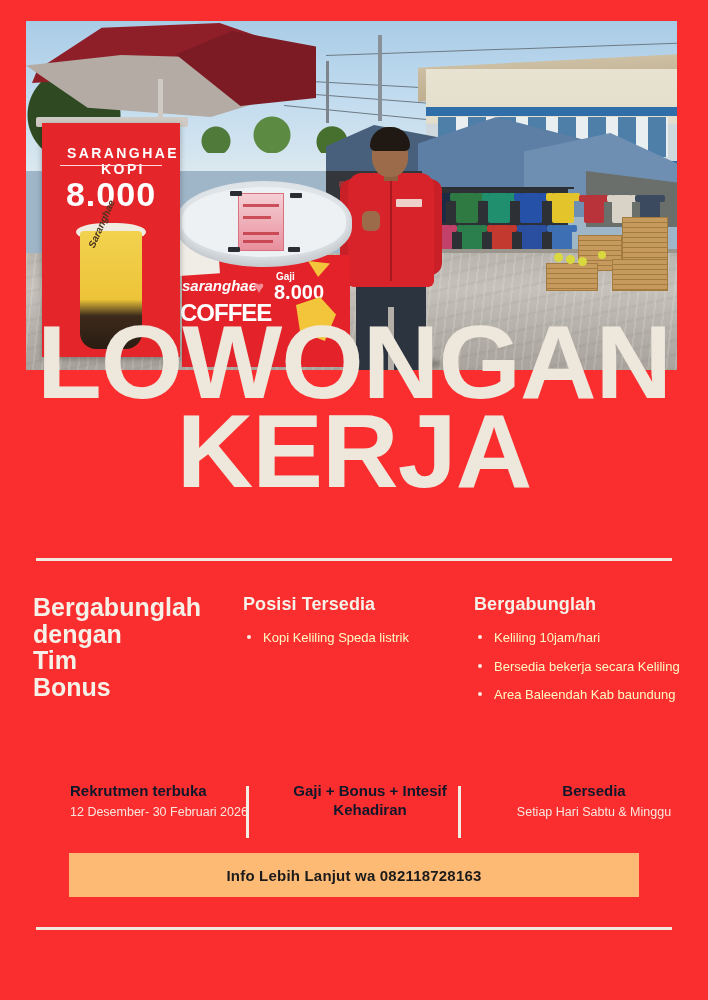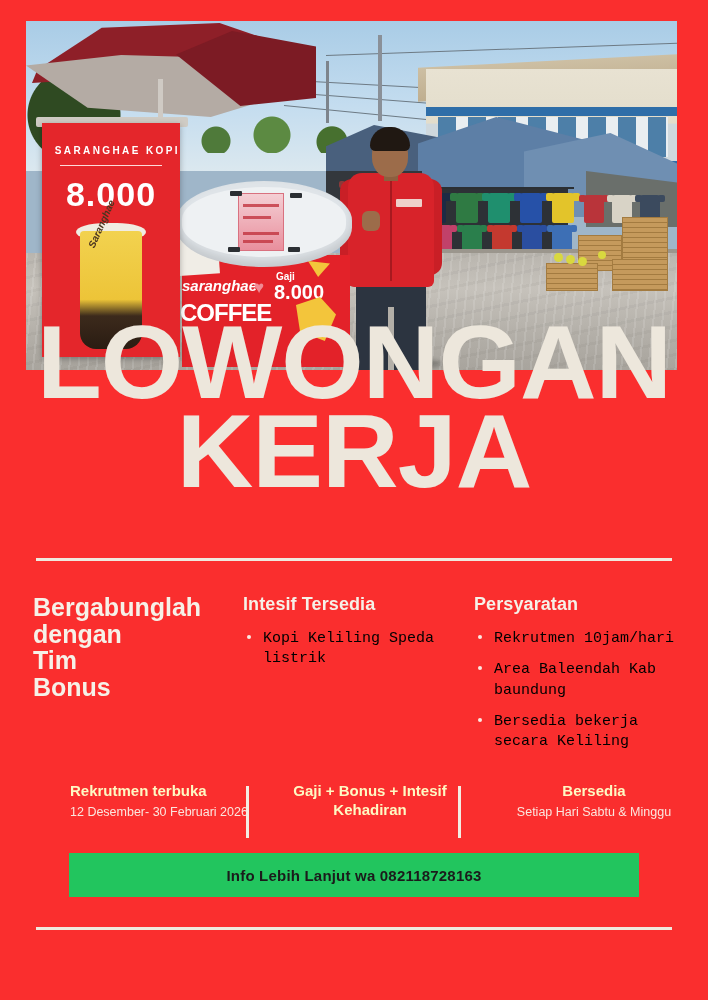--- a/index.html
+++ b/index.html
@@ -77,22 +77,22 @@
     clip-path:polygon(2% 78%,26% 8%,70% 0,100% 46%,100% 72%,0 100%);}
   .umb-gray{left:0px;top:34px;width:280px;height:66px;background:#b4aba4;
     clip-path:polygon(0 16%,34% 0,86% 6%,100% 50%,66% 94%,22% 80%);}
   .umb-red2{left:150px;top:10px;width:140px;height:78px;background:#7c1b24;
     clip-path:polygon(0 30%,40% 0,100% 20%,100% 86%,46% 96%);}
   .umb-pole{left:132px;top:58px;width:5px;height:62px;background:#cfcac4;}
   
   .banner{left:16px;top:102px;width:138px;height:234px;background:#E4262B;
     box-shadow:0 2px 6px rgba(0,0,0,.3);}
   .banner-top{left:10px;top:96px;width:152px;height:10px;background:#cfcbc4;border-radius:2px;}
-  .banner-title{position:absolute;left:0;top:22px;width:138px;text-align:right;
-    color:#fff;font-size:10px;letter-spacing:2.4px;font-weight:600;}
+  .banner-title{position:absolute;left:12px;top:22px;width:138px;text-align:center;
+    color:#fff;font-size:14px;letter-spacing:2.4px;font-weight:600;}
   .banner-rule{position:absolute;left:18px;top:42px;width:102px;height:1px;background:#ffd9d9;}
   .banner-price{position:absolute;left:0;top:52px;width:138px;text-align:center;
     color:#fff;font-size:34px;font-weight:700;letter-spacing:1px;}
   .cup{position:absolute;left:38px;top:108px;width:62px;height:118px;
     background:linear-gradient(#f2d24f 0%,#edc438 58%,#3c2a1c 72%,#2a1c12 100%);
     border-radius:4px 4px 16px 16px;}
   .cupfoam{position:absolute;left:34px;top:100px;width:70px;height:18px;background:#f3 efe6;
     background:#f0ece2;border-radius:50%/60%;}
   .cuplabel{position:absolute;left:44px;top:122px;width:50px;color:#4a3520;font-size:10px;
     font-weight:700;transform:rotate(-66deg);transform-origin:left top;font-style:italic;}
@@ -150,39 +150,39 @@
   .rule.bottom{top:927px;}
 
   
   .col-join{position:absolute;left:33px;top:594px;width:125px;
     color:#F6F1E8;font-size:25px;font-weight:700;line-height:1.06;}
   .col-pos{position:absolute;left:243px;top:594px;width:205px;}
   .col-req{position:absolute;left:474px;top:594px;width:210px;}
   .sec-h{color:#F6F1E8;font-size:18px;font-weight:700;margin:0 0 14px 0;letter-spacing:.1px;}
   ul.items{list-style:none;margin:0;padding:0;}
   ul.items li{position:relative;padding-left:20px;margin-bottom:11px;
-    color:#000000;font-size:15px;line-height:1.35;font-family:Liberation Mono, monospace;}
+    color:#fef9c3;font-size:13px;line-height:1.35;}
   ul.items li::before{content:"";position:absolute;left:4px;top:6px;width:4px;height:4px;
     border-radius:50%;background:#FBE9E2;}
 
   
   .inforow{position:absolute;left:36px;top:782px;width:636px;height:62px;}
   .icol{position:absolute;top:0;}
-  .icol .t{color:#fef9c3;font-weight:700;font-size:15px;line-height:1.25;}
+  .icol .t{color:#0f172a;font-weight:700;font-size:15px;line-height:1.25;}
   .icol .s{color:#FBE6DE;font-size:12.5px;line-height:1.3;margin-top:3px;}
   .i1{left:34px;width:190px;text-align:left;}
   .i2{left:238px;width:192px;text-align:center;}
   .i3{left:458px;width:200px;text-align:center;}
   .vsep{position:absolute;top:4px;width:3px;height:52px;background:#F3EDE3;}
   .v1{left:210px;}
   .v2{left:422px;}
 
   
   .cta{position:absolute;left:69px;top:853px;width:570px;height:44px;
-    background:#22c55e;display:flex;align-items:center;justify-content:center;}
+    background:#fdba74;display:flex;align-items:center;justify-content:center;}
   .cta span{color:#1b1b1b;font-size:15px;font-weight:700;letter-spacing:.2px;}
 </style>
 </head>
 <body>
 
 <div class="poster">
 
   <div class="photo">
     <div class="ph sky"></div>
 
@@ -296,32 +296,32 @@
   <div class="headline">
     <span>LOWONGAN</span>
     <span class="l2">KERJA</span>
   </div>
 
   <div class="rule top"></div>
 
   <div class="col-join">Bergabunglah dengan Tim Bonus</div>
 
   <div class="col-pos">
-    <div class="sec-h">Intesif Tersedia</div>
+    <div class="sec-h">Posisi Tersedia</div>
     <ul class="items">
       <li>Kopi Keliling Speda listrik</li>
     </ul>
   </div>
 
   <div class="col-req">
-    <div class="sec-h">Persyaratan</div>
+    <div class="sec-h">Bergabunglah</div>
     <ul class="items">
-      <li>Rekrutmen 10jam/hari</li>
+      <li>Keliling 10jam/hari</li>
+      <li>Bersedia bekerja secara Keliling</li>
       <li>Area Baleendah Kab baundung</li>
-      <li>Bersedia bekerja secara Keliling</li>
     </ul>
   </div>
 
   <div class="inforow">
     <div class="icol i1">
       <div class="t">Rekrutmen terbuka</div>
       <div class="s">12 Desember- 30 Februari 2026</div>
     </div>
     <div class="vsep v1"></div>
     <div class="icol i2">

